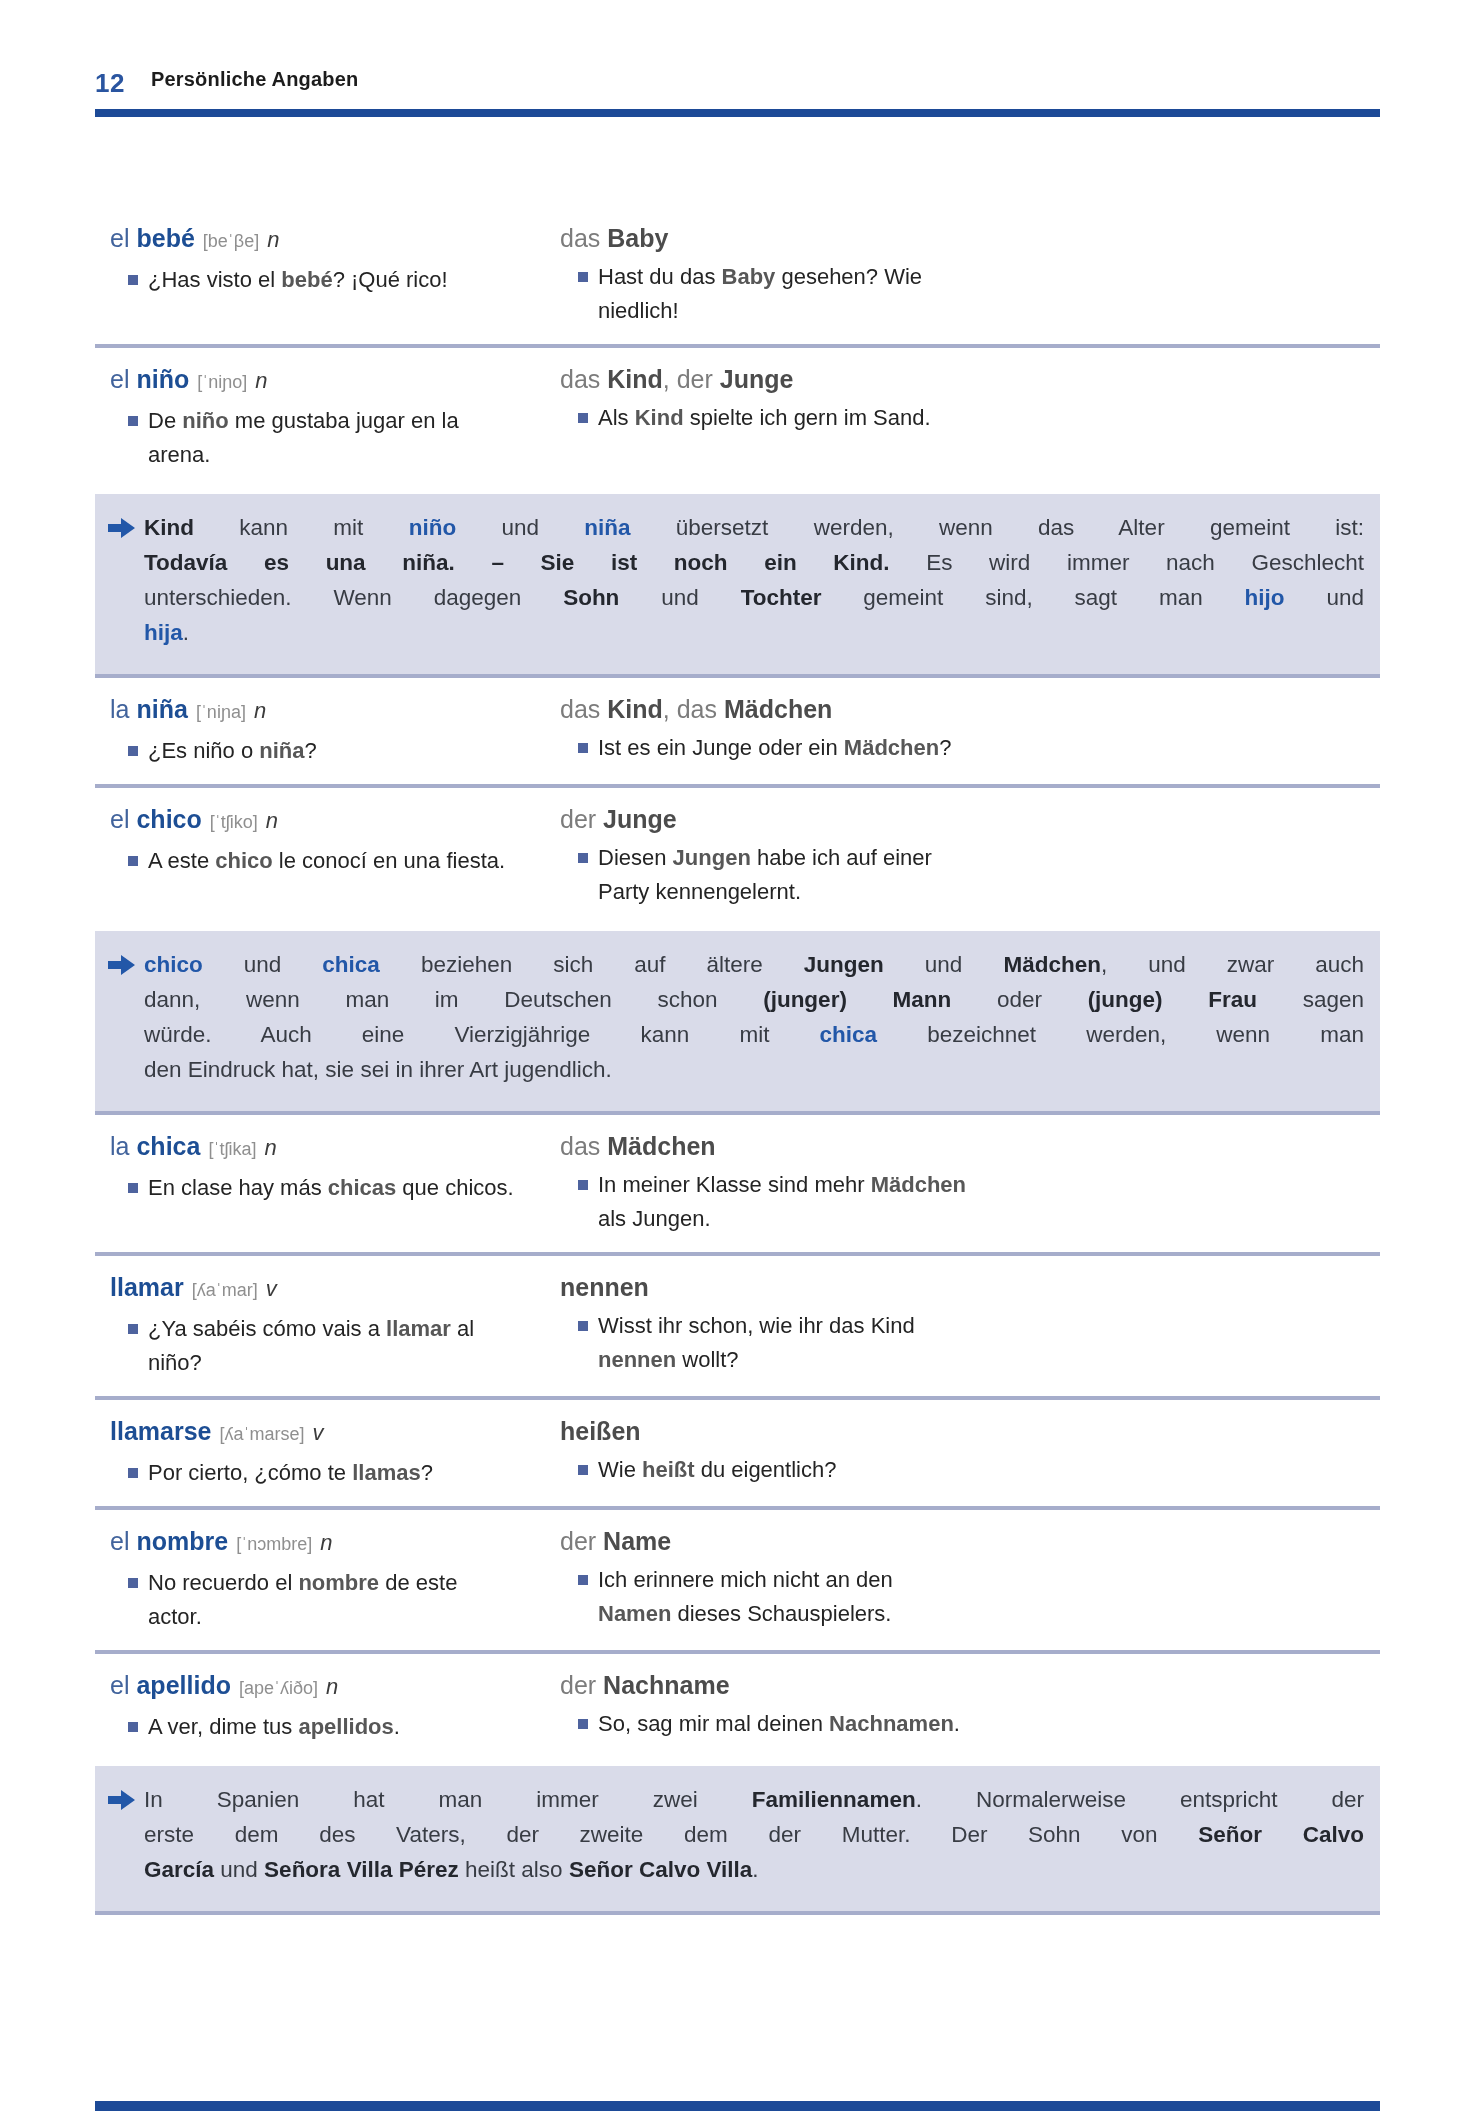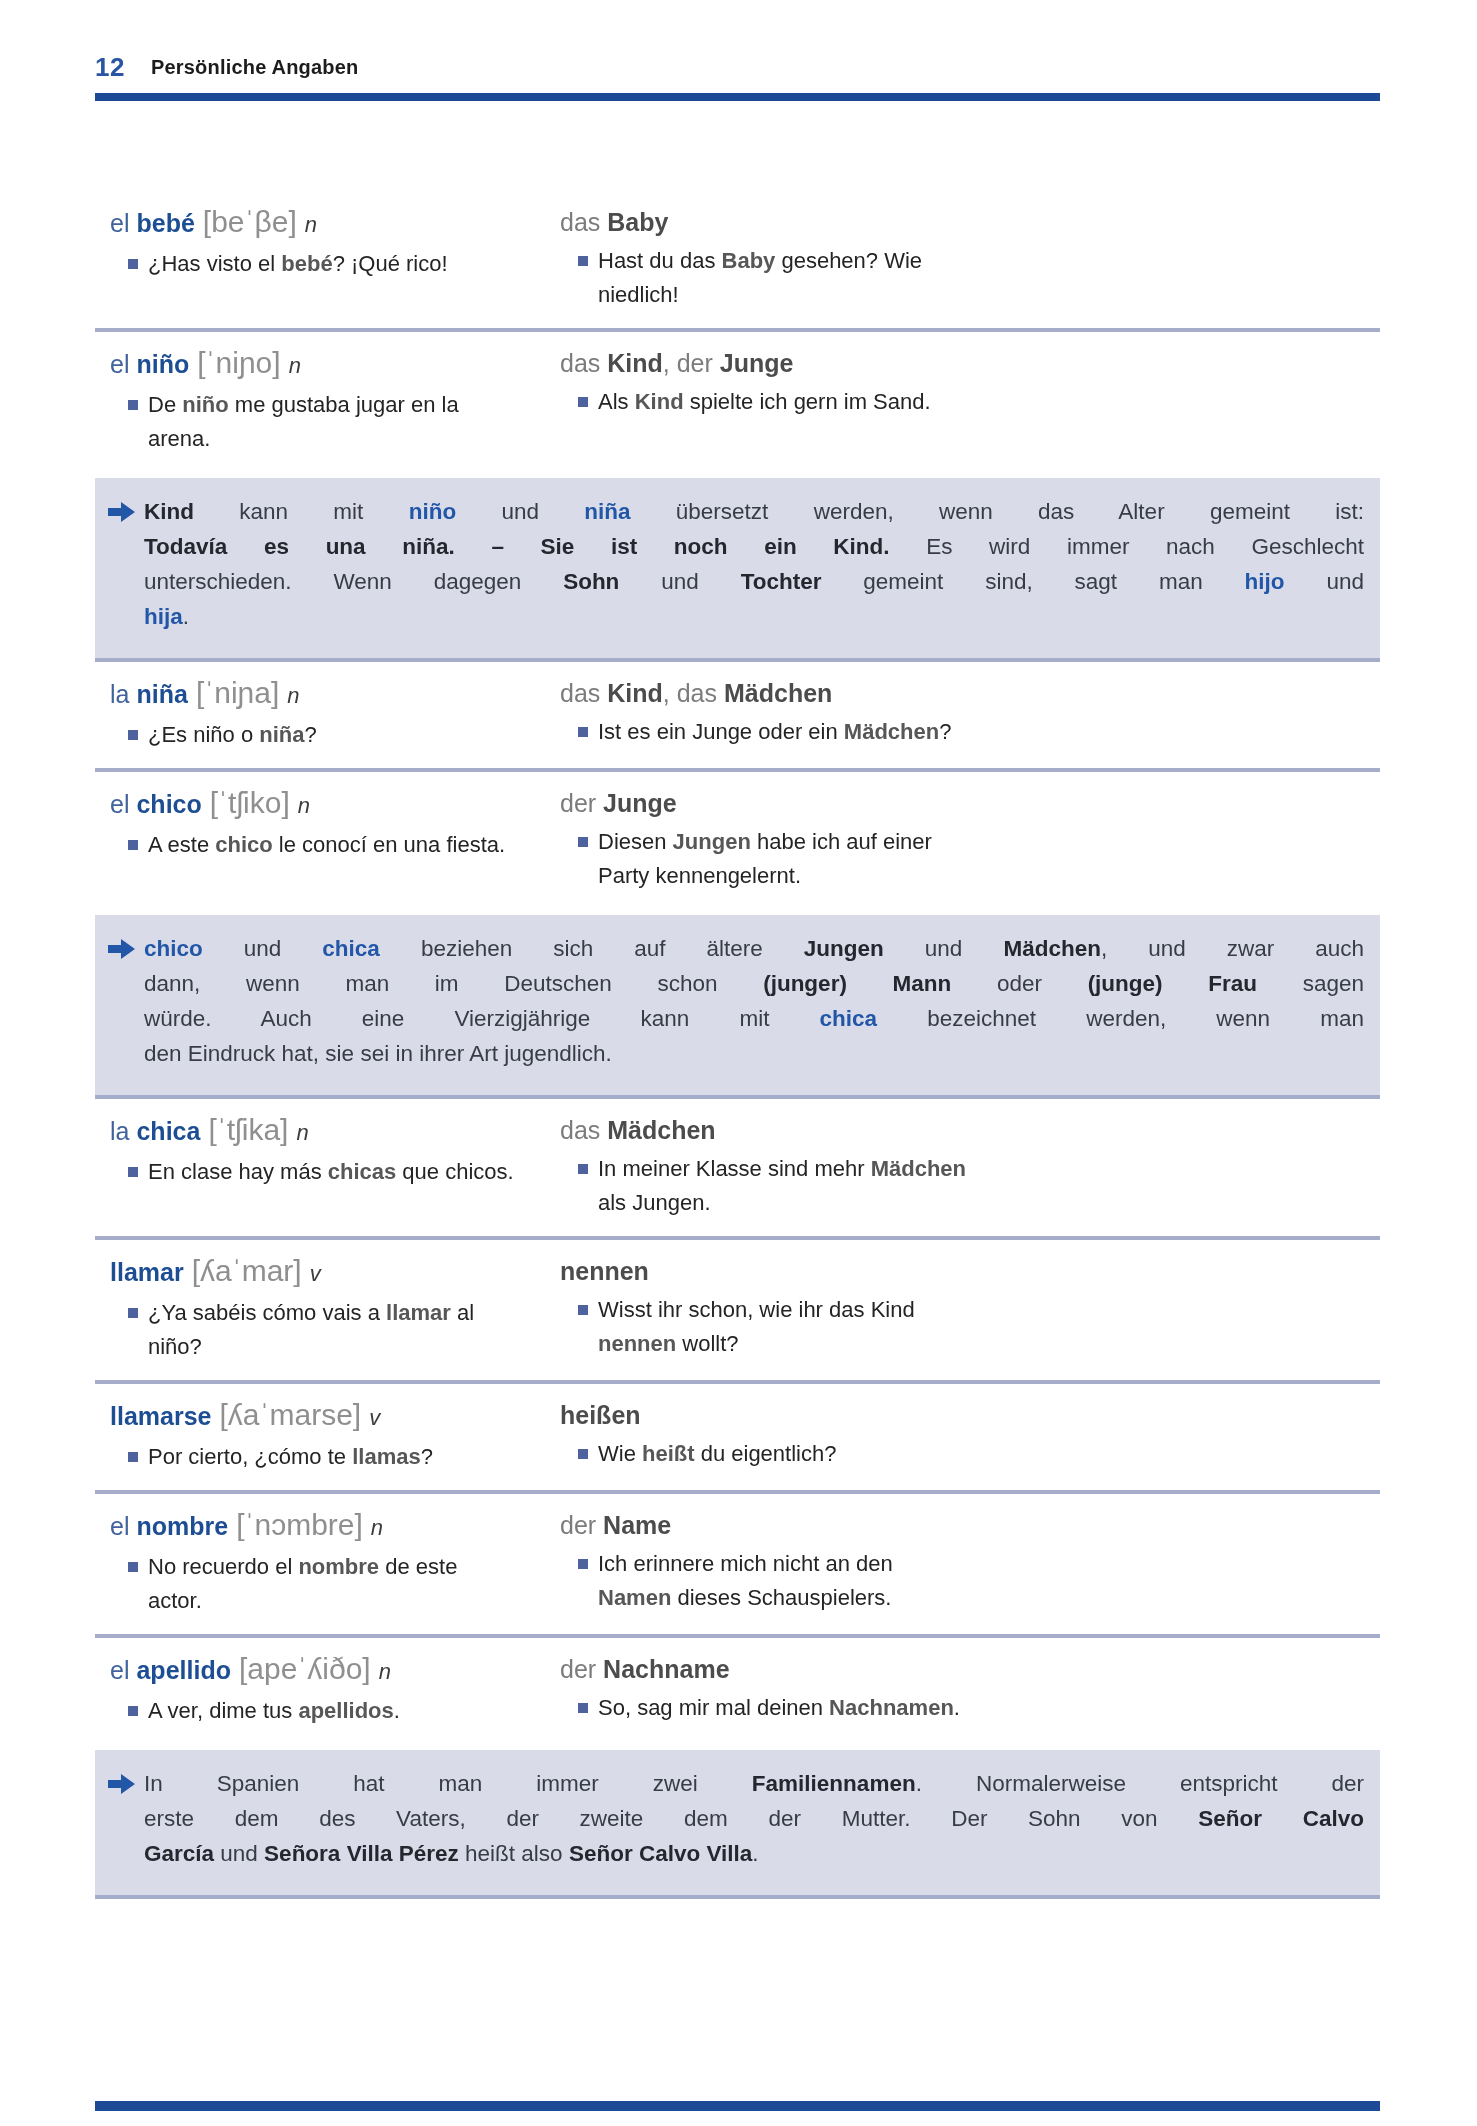--- a/index.html
+++ b/index.html
@@ -6,34 +6,34 @@
   .page{
     position:relative;
     width:1477px;height:2126px;
     background:#ffffff;
     font-family:"Liberation Sans","DejaVu Sans",sans-serif;
     overflow:hidden;
     box-sizing:border-box;
   }
   .content{position:absolute;left:95px;top:0;width:1285px;}
   
-  .header{padding-top:52px;display:flex;align-items:center;}
+  .header{padding-top:68px;display:flex;align-items:flex-start;}
   .page-num{font-size:26px;font-weight:bold;color:#2a55a0;letter-spacing:.5px;}
   .page-title{font-size:20px;font-weight:bold;color:#1c1c1c;margin-left:26px;letter-spacing:.2px;}
   .header-rule{height:8px;background:#1d4a97;margin-top:10px;}
   .first-gap{height:90px;}
   
   .entry{display:flex;padding:14px 0 16px 15px;box-sizing:border-box;}
   .col-es{width:435px;flex:none;}
   .col-de{width:440px;flex:none;margin-left:15px;}
   .headline{font-size:25px;line-height:34px;margin-bottom:5px;white-space:nowrap;}
   .es-art{color:#41639c;}
   .es-word{color:#1d4e94;font-weight:bold;margin-left:7px;}
   .es-art:empty + .es-word{margin-left:0;}
-  .phon{color:#8f8f8f;font-size:30px;margin-left:8px;}
+  .phon{color:#8f8f8f;font-size:18px;margin-left:8px;}
   .pos{color:#3c3c3c;font-style:italic;font-size:22px;margin-left:8px;}
   .headline.de{color:#7c7c7c;white-space:nowrap;}
   .headline.de .seg-w{color:#4c4c4c;font-weight:bold;}
   .example{display:flex;margin-left:18px;}
   .bullet{width:10px;height:10px;background:#4e639e;margin:12px 10px 0 0;flex:none;}
   .ex-text{font-size:22px;line-height:34px;color:#242424;}
   .ex-text .seg-b{font-weight:bold;color:#575757;}
   .ex-text .line{white-space:nowrap;}
   
   .divider{height:4px;background:#a6adcb;}

